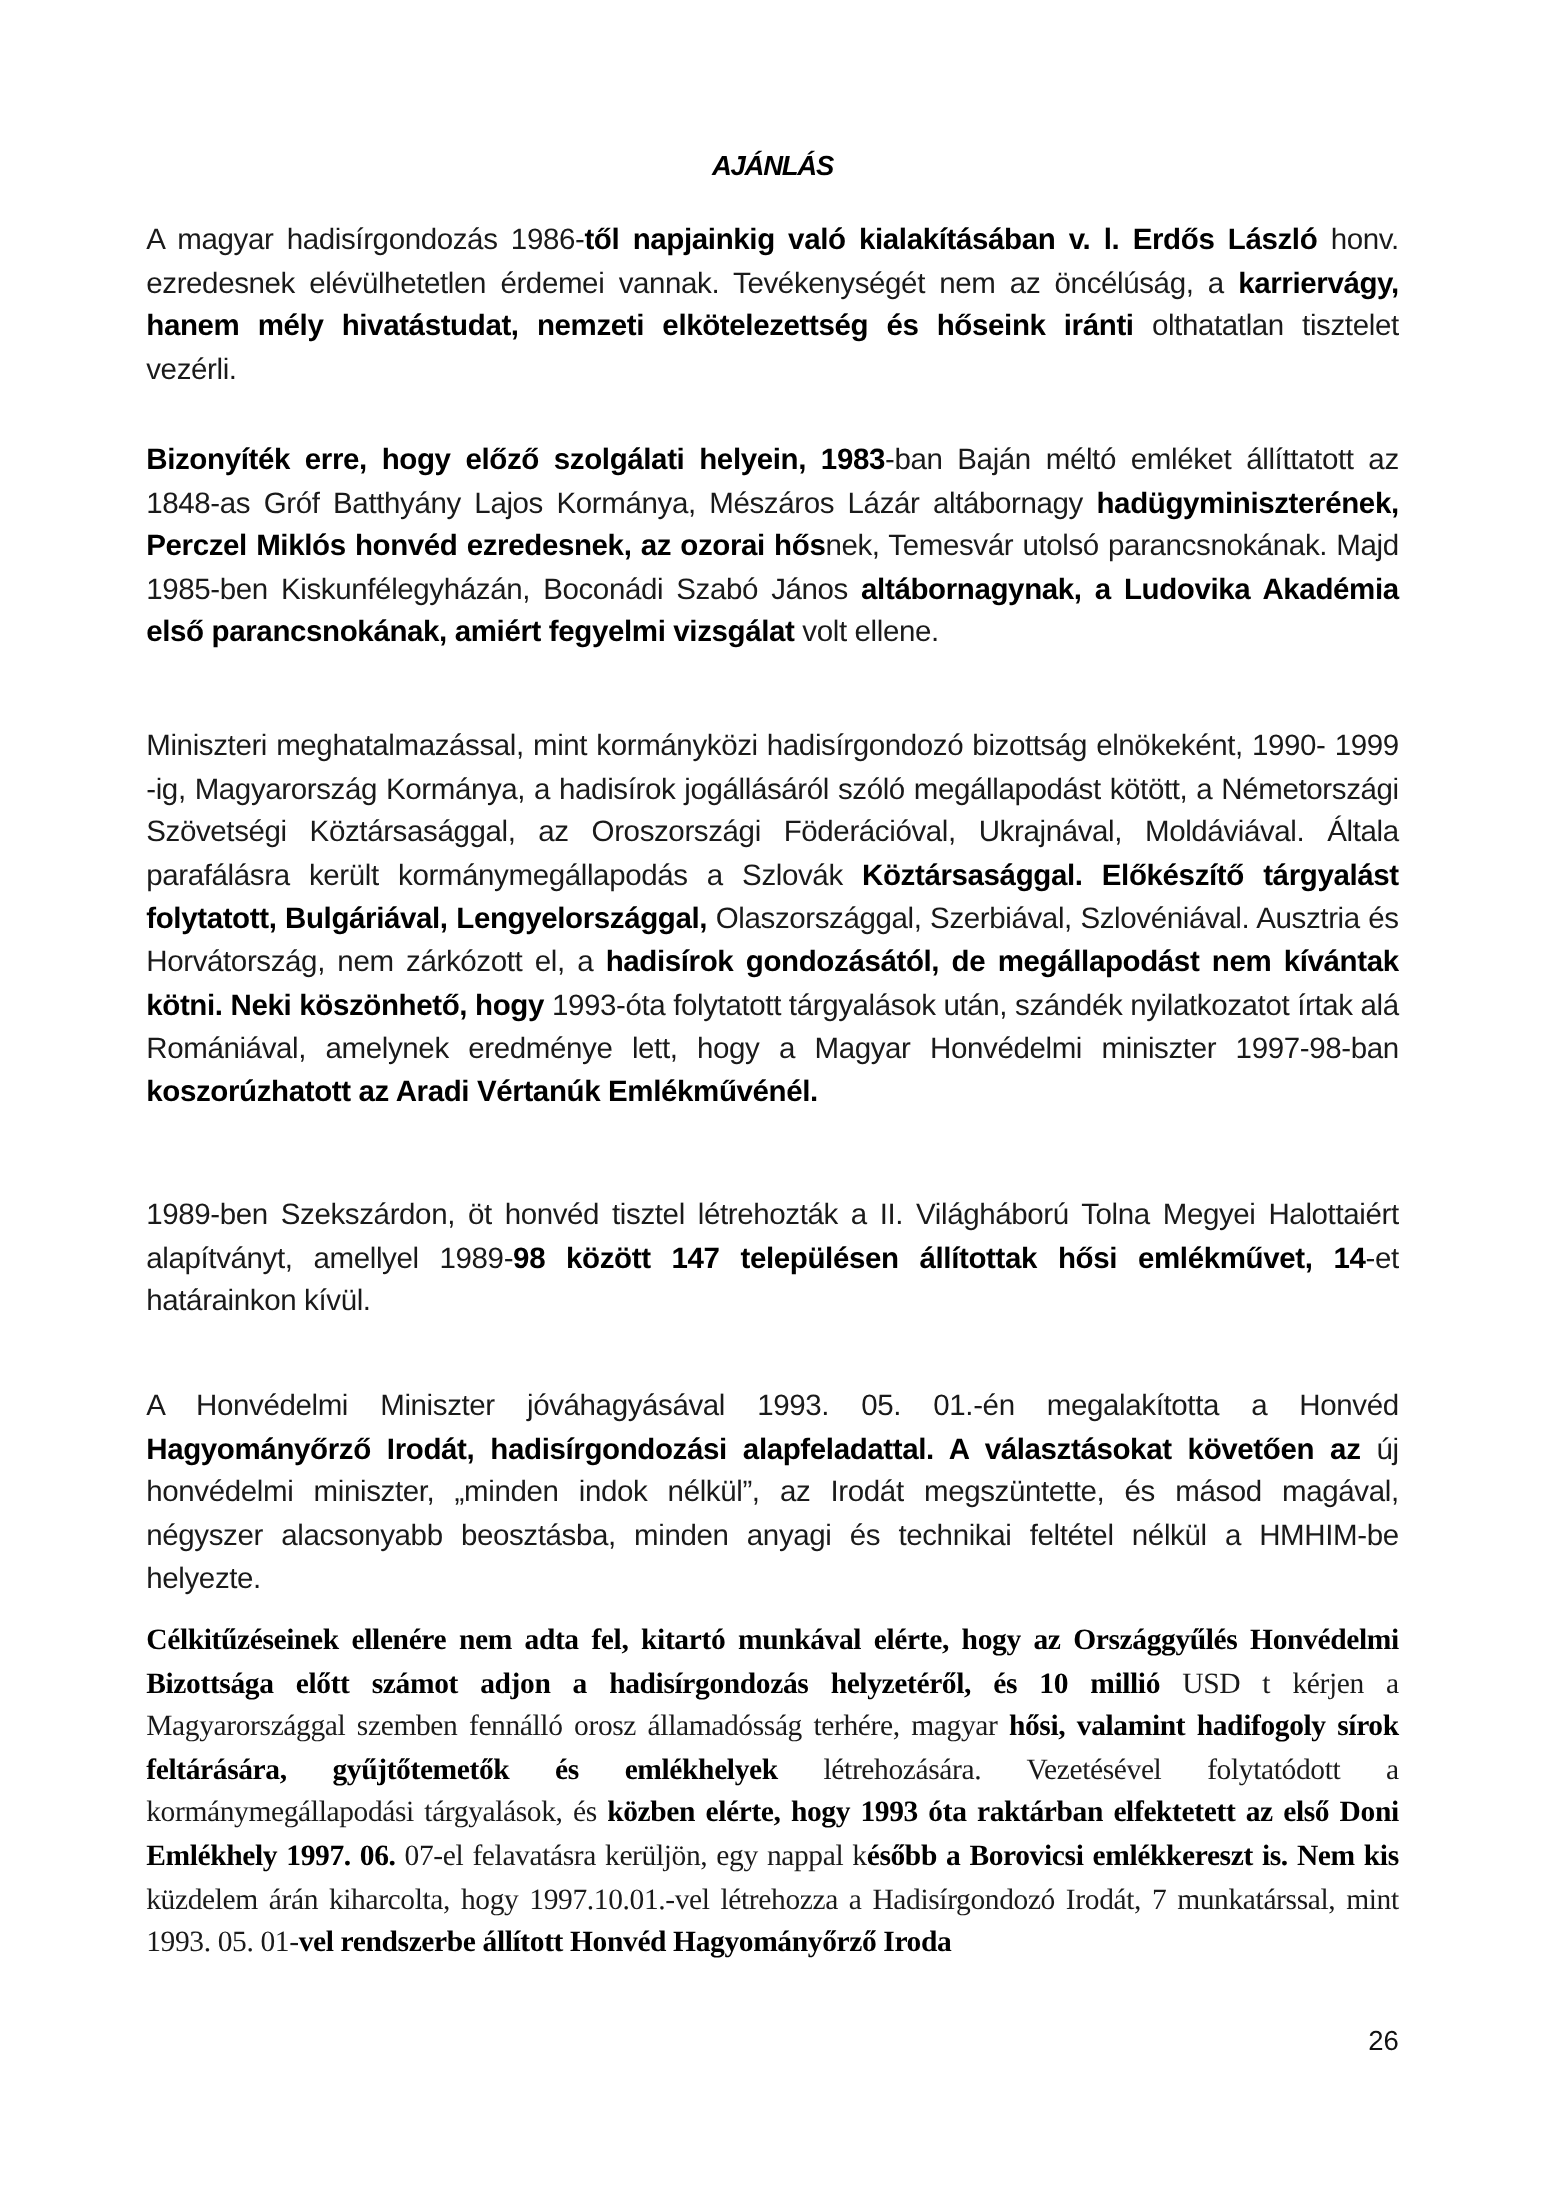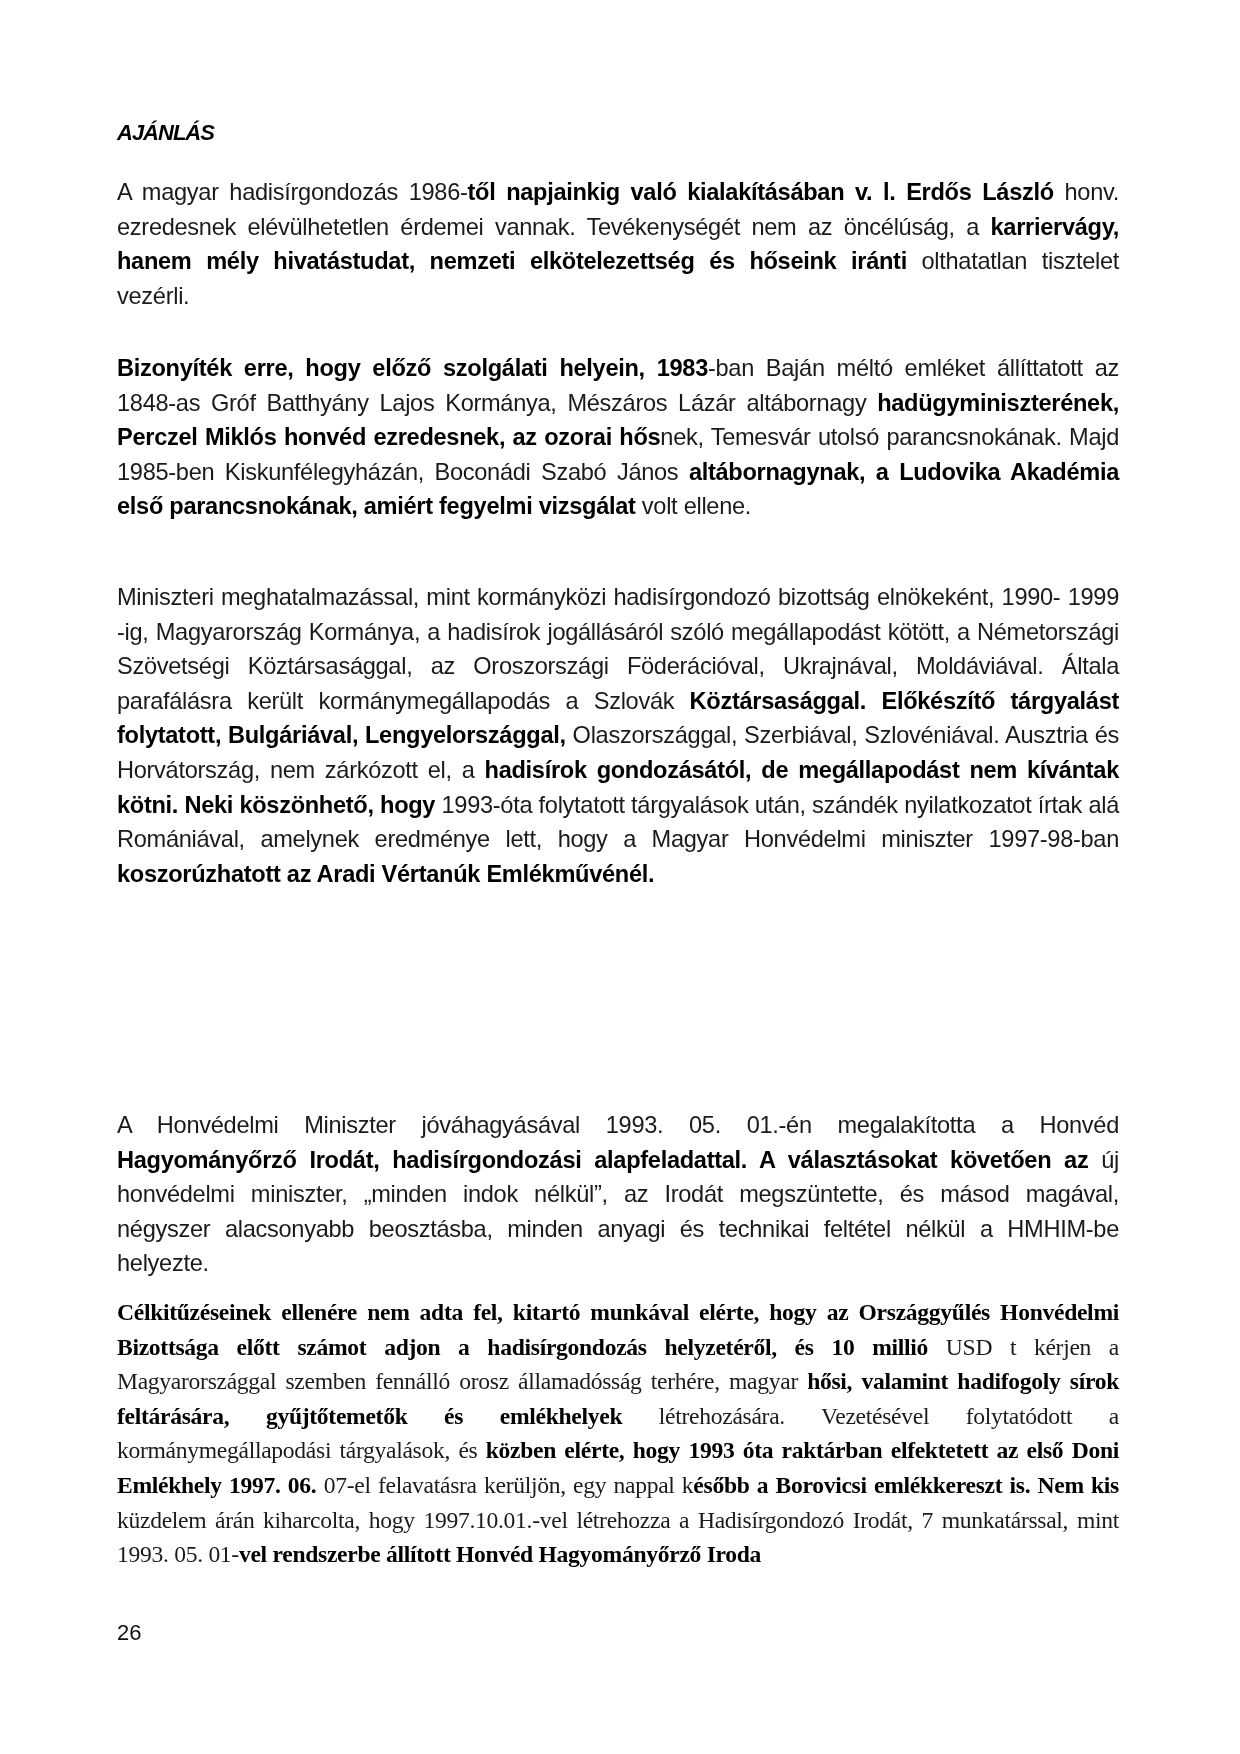--- a/index.html
+++ b/index.html
@@ -20,21 +20,21 @@
       left: 117px;
       top: 0;
       width: 1002px;
       height: 1754px;
     }
     .title {
       position: absolute;
       top: 120px;
       left: 0;
       width: 100%;
-      text-align: left;
+      text-align: center;
       font-weight: bold;
       font-style: italic;
       font-size: 22px;
       letter-spacing: -1px;
       color: #000;
     }
     .para {
       position: absolute;
       left: 0;
       width: 1002px;
@@ -53,31 +53,32 @@
     .p2 { top: 351px; }
     .p3 { top: 580px; }
     .p4 { top: 955px; }
     .p5 { top: 1108px; }
     .p6 { top: 1295px; font-family: Liberation Serif, serif; }
     .page-number {
       position: absolute;
       top: 1620px;
       left: 0;
       width: 1002px;
-      text-align: left;
+      text-align: right;
       font-size: 22px;
       color: #111;
     }
   </style>
 </head>
 <body>
 
 <div class="page">
   <div class="title">AJÁNLÁS</div>
 
   <p class="para p1" style="margin:0;"><span>A magyar hadisírgondozás 1986-</span><b>től napjainkig való kialakításában v. l. Erdős László</b><span> honv. ezredesnek elévülhetetlen érdemei vannak. Tevékenységét nem az öncélúság, a </span><b>karriervágy, hanem mély hivatástudat, nemzeti elkötelezettség és hőseink iránti</b><span> olthatatlan tisztelet vezérli.</span></p>
   <p class="para p2" style="margin:0;"><b>Bizonyíték erre, hogy előző szolgálati helyein, 1983</b><span>-ban Baján méltó emléket állíttatott az 1848-as  Gróf Batthyány Lajos Kormánya, Mészáros Lázár altábornagy </span><b>hadügyminiszterének, Perczel Miklós honvéd ezredesnek, az ozorai hős</b><span>nek, Temesvár utolsó parancsnokának. Majd 1985-ben Kiskunfélegyházán, Boconádi Szabó János </span><b>altábornagynak, a Ludovika Akadémia első parancsnokának, amiért fegyelmi vizsgálat</b><span> volt ellene.</span></p>
   <p class="para p3" style="margin:0;"><span>Miniszteri meghatalmazással, mint kormányközi hadisírgondozó bizottság elnökeként, 1990- 1999 -ig, Magyarország Kormánya, a hadisírok jogállásáról szóló megállapodást kötött, a Németországi Szövetségi Köztársasággal, az Oroszországi Föderációval, Ukrajnával, Moldáviával. Általa parafálásra került kormánymegállapodás a Szlovák </span><b>Köztársasággal. Előkészítő tárgyalást folytatott, Bulgáriával, Lengyelországgal,</b><span> Olaszországgal, Szerbiával, Szlovéniával.  Ausztria és Horvátország, nem zárkózott el, a </span><b>hadisírok gondozásától, de megállapodást nem kívántak kötni. Neki köszönhető, hogy</b><span> 1993-óta folytatott tárgyalások után, szándék nyilatkozatot írtak alá Romániával, amelynek eredménye lett, hogy a Magyar Honvédelmi miniszter 1997-98-ban </span><b>koszorúzhatott az Aradi Vértanúk Emlékművénél.</b></p>
+  <p class="para p4" style="margin:0;"><span>1989-ben Szekszárdon, öt honvéd tisztel létrehozták a II. Világháború Tolna Megyei Halottaiért alapítványt, amellyel 1989-</span><b>98 között 147 településen állítottak hősi emlékművet, 14</b><span>-et határainkon kívül.</span></p>
   <p class="para p5" style="margin:0;"><span>A Honvédelmi Miniszter jóváhagyásával 1993. 05. 01.-én megalakította a Honvéd </span><b>Hagyományőrző Irodát, hadisírgondozási alapfeladattal. A választásokat követően az</b><span> új honvédelmi miniszter, „minden indok nélkül”, az Irodát megszüntette, és másod magával, négyszer alacsonyabb beosztásba, minden anyagi és technikai feltétel nélkül a HMHIM-be helyezte.</span></p>
   <p class="para p6" style="margin:0;"><b>Célkitűzéseinek ellenére nem adta fel, kitartó munkával elérte, hogy az Országgyűlés Honvédelmi Bizottsága előtt számot adjon a hadisírgondozás helyzetéről, és 10 millió</b><span> USD t kérjen a Magyarországgal szemben fennálló orosz államadósság terhére, magyar </span><b>hősi, valamint hadifogoly sírok feltárására, gyűjtőtemetők és emlékhelyek</b><span> létrehozására. Vezetésével folytatódott a kormánymegállapodási tárgyalások, és </span><b>közben elérte, hogy 1993 óta raktárban elfektetett az első Doni Emlékhely 1997. 06.</b><span> 07-el felavatásra kerüljön, egy nappal k</span><b>ésőbb a Borovicsi emlékkereszt is. Nem kis</b><span> küzdelem árán kiharcolta, hogy 1997.10.01.-vel létrehozza a Hadisírgondozó Irodát, 7 munkatárssal, mint 1993. 05. 01-</span><b>vel rendszerbe állított Honvéd Hagyományőrző Iroda</b></p>
 
   <div class="page-number">26</div>
 </div>
 
 </body></html>

